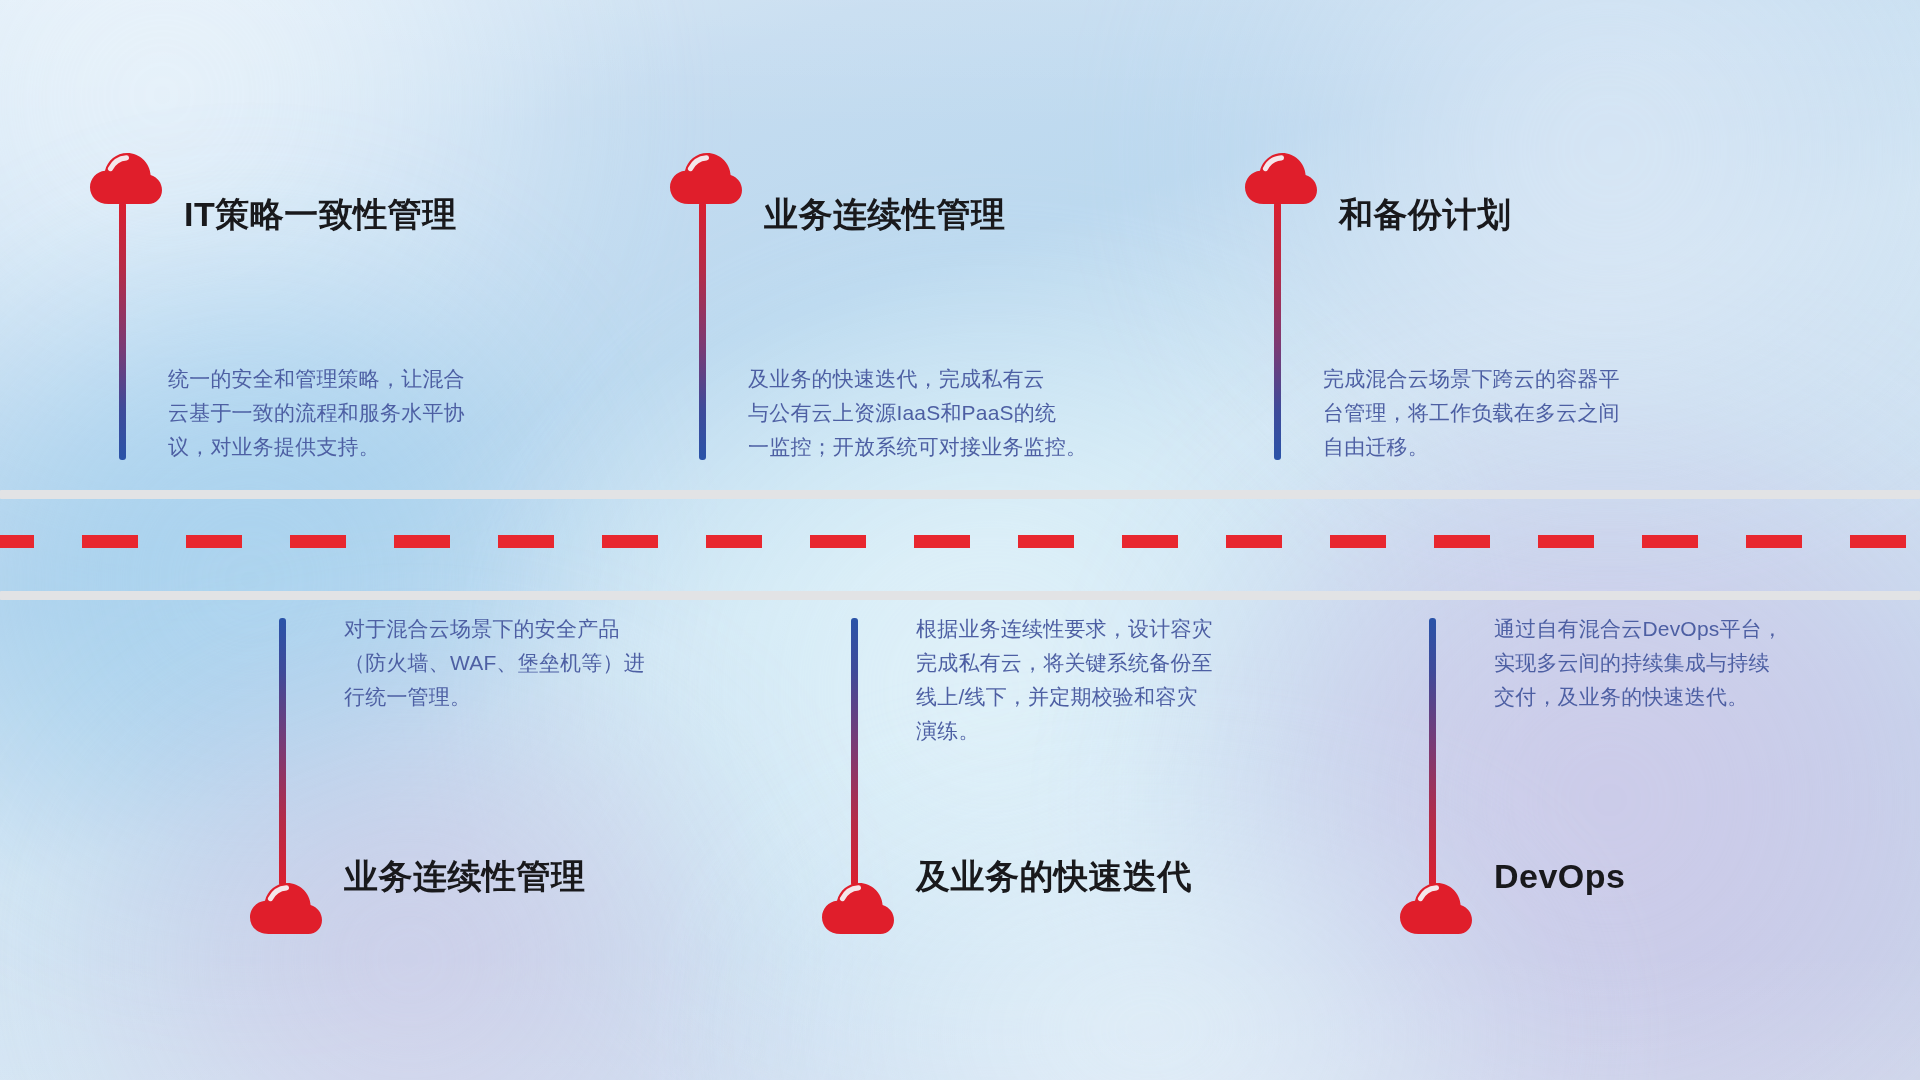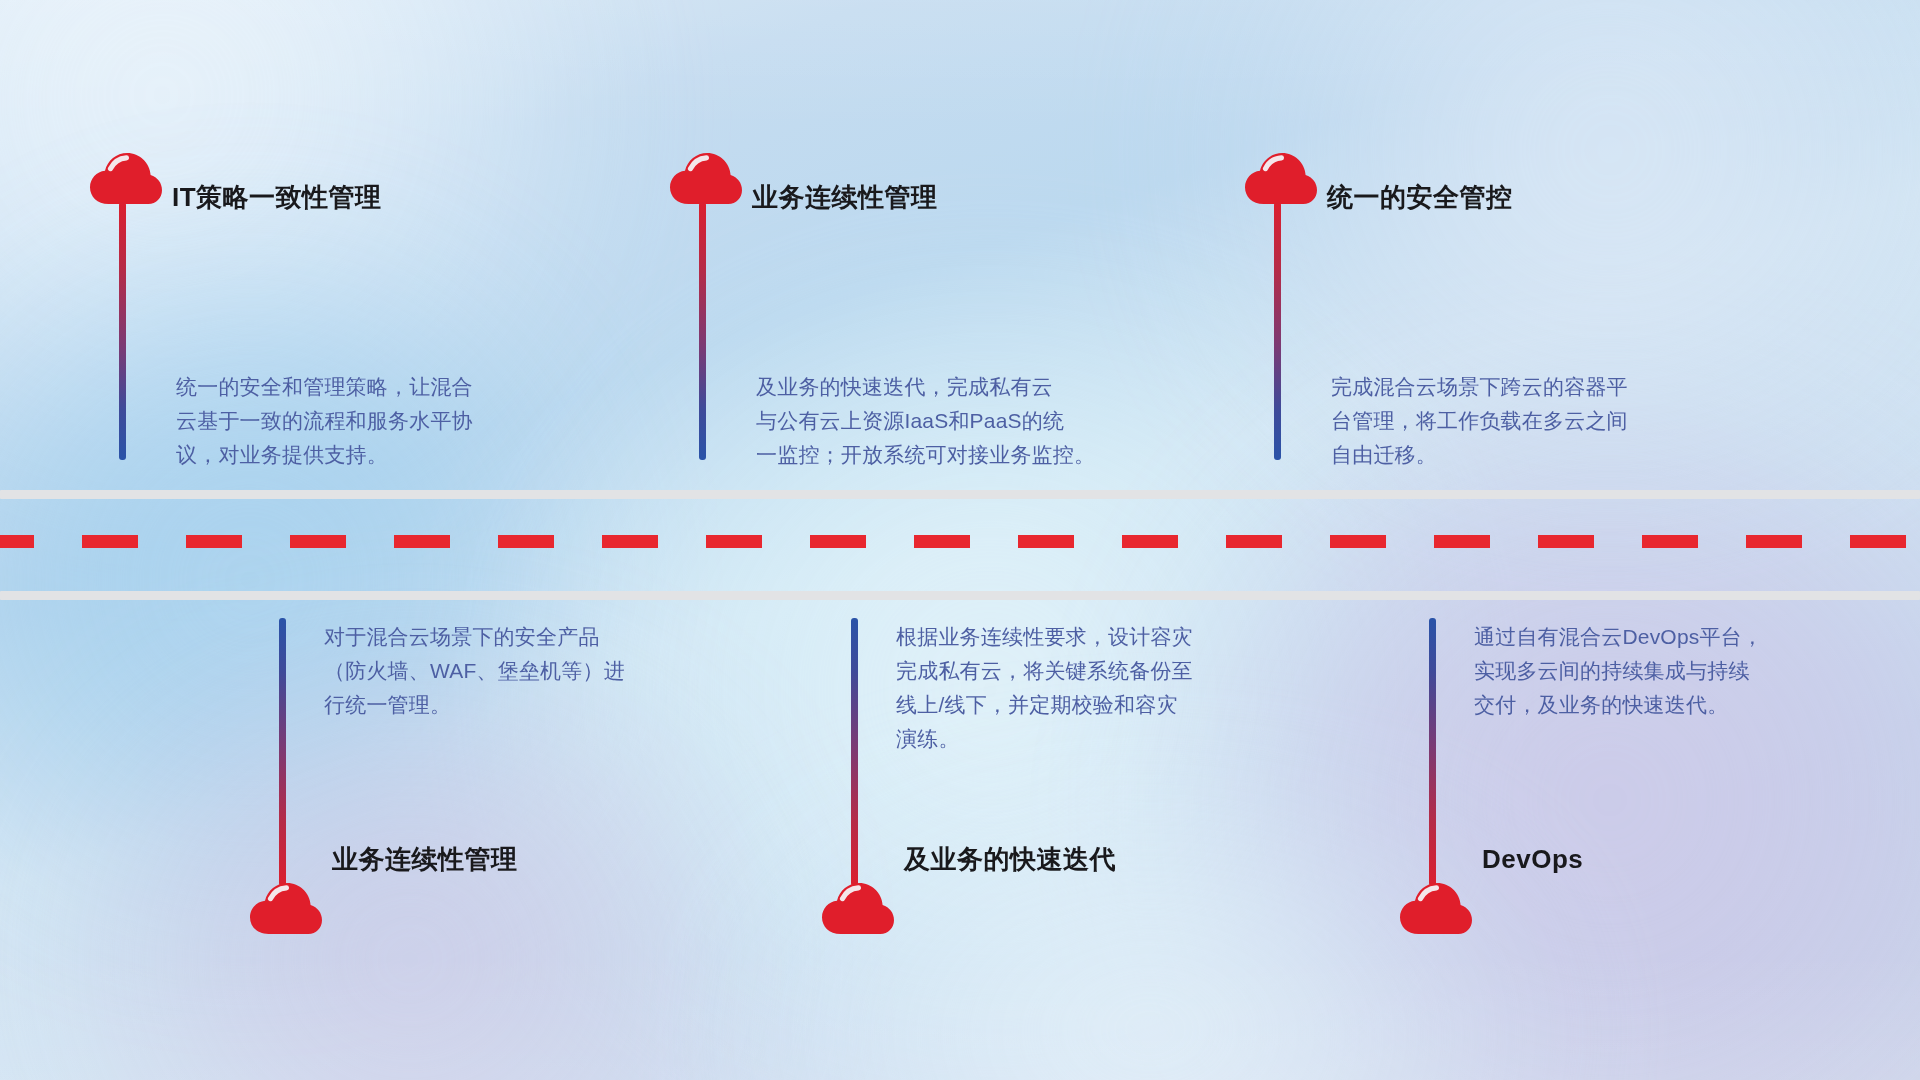--- a/index.html
+++ b/index.html
@@ -155,46 +155,46 @@
     width: 76px;
     height: 56px;
     display: block;
   }
   .pin-top .cloud { top: 0; left: 0; }
   .pin-bot .cloud { top: 262px; left: 0; }
 
   
   .title {
     position: absolute;
-    margin: 4px;
-    font-size: 26px;
+    margin: 16px;
+    font-size: 34px;
     font-weight: 700;
     color: #19191c;
     letter-spacing: .5px;
     white-space: nowrap;
     line-height: 1.2;
     text-align: right;
   }
   .desc {
     position: absolute;
-    margin: 8px;
+    margin: 0;
     font-size: 21px;
     line-height: 1.62;
     color: #4d5fa3;
     width: 430px;
     letter-spacing: .2px;
     white-space: pre-line;
   }
 
   
   .col.top .title { left: 80px; top: 28px; }
   .col.top .desc  { left: 80px; top: 212px; }
 
   
-  .col.bot .desc  { left: 68px; top: -6px; }
+  .col.bot .desc  { left: 96px; top: -6px; }
   .col.bot .title { left: 80px; top: 222px; }
 </style>
 </head>
 <body>
 
 <div id="stage">
 
   <div class="bg-layer bg-base"></div>
   <div class="bg-layer">
     <div class="bg-blob blob-a"></div>
@@ -244,21 +244,21 @@
   </div>
 
   <div class="col top" style="left:1243px;">
     <div class="pin pin-top" style="left:0; top:0;">
       <svg class="cloud" viewBox="0 0 76 56">
         <path d="M20.5 54 C9.2 54 2 46.5 2 37.2 C2 28.6 8.6 21.6 17 20.7 C19.4 10.5 28.4 3 39.2 3 C51.6 3 61.8 12.8 62.6 25.1 C69.6 27.2 74 33.3 74 40.3 C74 48 67.9 54 60.4 54 Z" fill="#e01e2b"></path>
         <path d="M22.5 18.6 C25.6 12.4 31.6 8.3 38.4 7.8" stroke="#f5f7fb" stroke-width="5.2" stroke-linecap="round" fill="none" opacity=".92"></path>
       </svg>
       <div class="stem"></div>
     </div>
-    <h2 class="title">统一的安全管控</h2>
+    <h2 class="title">和备份计划</h2>
     <p class="desc">完成混合云场景下跨云的容器平
 台管理，将工作负载在多云之间
 自由迁移。</p>
   </div>
 
   <div class="col bot" style="left:248px;">
     <div class="pin pin-bot" style="left:0; top:0;">
       <div class="stem"></div>
       <svg class="cloud" viewBox="0 0 76 56">
         <path d="M20.5 54 C9.2 54 2 46.5 2 37.2 C2 28.6 8.6 21.6 17 20.7 C19.4 10.5 28.4 3 39.2 3 C51.6 3 61.8 12.8 62.6 25.1 C69.6 27.2 74 33.3 74 40.3 C74 48 67.9 54 60.4 54 Z" fill="#e01e2b"></path>

